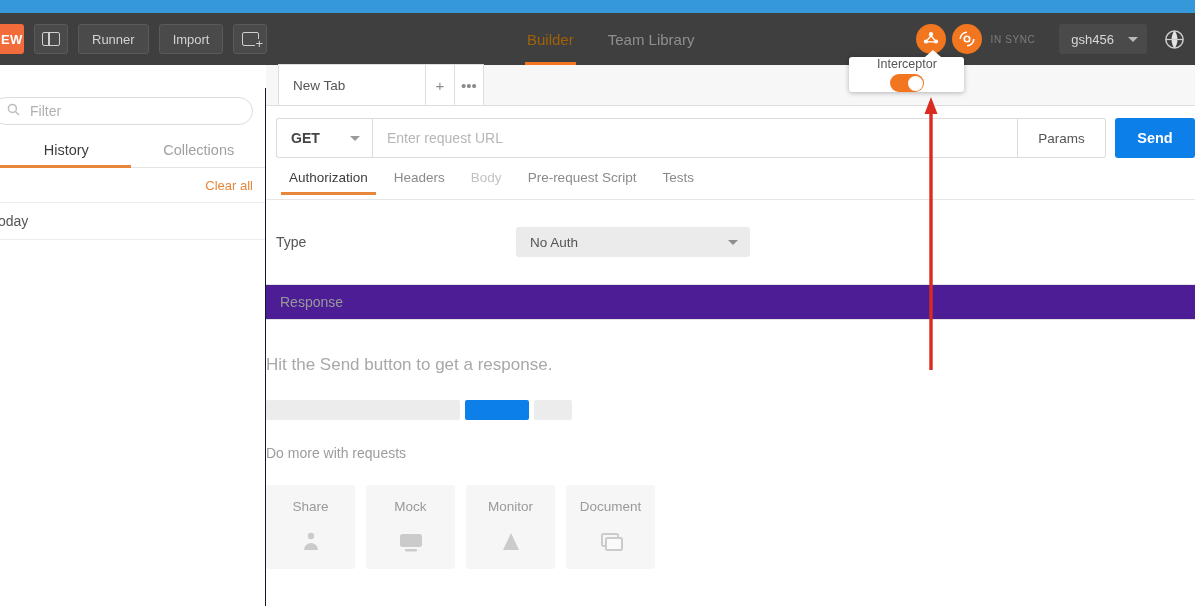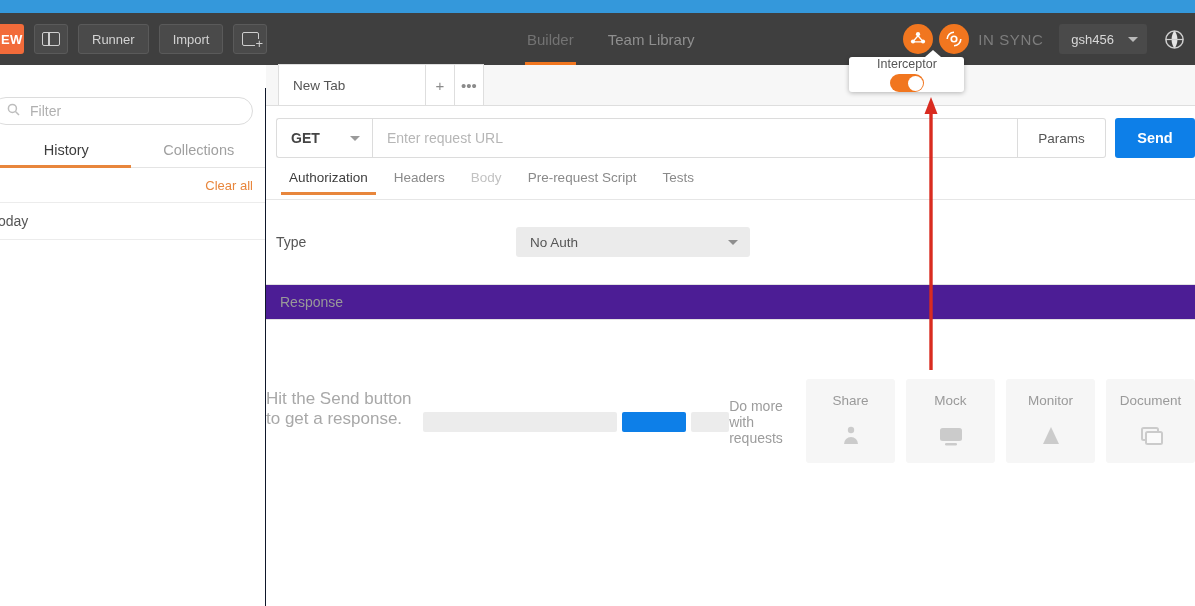--- a/index.html
+++ b/index.html
@@ -44,39 +44,39 @@
   .newtab-icon .plus { position: absolute; right: -5px; bottom: -4px; color: #cfcfcf; font-size: 13px; line-height: 10px; background:#4a4a4a; }
 
   .nav-center {
     position: absolute; left: 527px; top: 13px; height: 52px;
     display: flex; align-items: center; gap: 34px;
   }
   .nav-item {
     position: relative; height: 52px; display: flex; align-items: center;
     font-size: 15px; color: #8f8f8f; cursor: pointer;
   }
-  .nav-item.active { color: #737373; }
+  .nav-item.active { color: #a16207; }
   .nav-item.active::after {
     content: ''; position: absolute; left: -2px; right: -2px; bottom: 0;
     height: 3px; background: #f1761f;
   }
 
   .tb-right {
     position: absolute; right: 0; top: 13px; height: 52px;
     display: flex; align-items: center; gap: 0;
   }
   .circ-icon {
     width: 30px; height: 30px; border-radius: 50%;
     background: #f1761f; position: relative; cursor: pointer;
     display: flex; align-items: center; justify-content: center;
   }
   .circ-icon.sat { margin-left: 6px; }
   .insync-text {
-    color: #7d7d7d; font-size: 15px; letter-spacing: .6px;
-    margin-left: 9px; margin-right: 16px;
+    color: #7d7d7d; font-size: 10px; letter-spacing: .6px;
+    margin-left: 9px; margin-right: 24px;
   }
   .user-btn {
     height: 30px; background: #4a4a4a; border-radius: 3px;
     color: #d8d8d8; font-size: 13px; display: flex; align-items: center;
     padding: 0 9px 0 12px; gap: 14px; cursor: pointer;
   }
   .globe-btn {
     width: 30px; height: 30px; margin-left: 12px; margin-right: 6px;
     display:flex; align-items:center; justify-content:center; cursor:pointer;
   }
@@ -192,21 +192,21 @@
   .response-bar {
     height: 36px; background: #4c1d95;
     border-top: 1px solid #e2e2e2; border-bottom: 1px solid #e2e2e2;
     display: flex; align-items: center; padding-left: 14px;
     font-size: 14px; color: #999;
   }
 
   
   .empty {
     position: absolute; left: 0; right: 0; top: 290px;
-    display: flex; flex-direction: row; align-items: center;
+    display: flex; flex-direction: column; 
   }
   .empty-title { font-size: 17px; color: #a8a8a8; }
   .illus { display: flex; gap: 5px; margin-top: 25px; }
   .illus .bar { height: 20px; background: #ececec; border-radius: 2px; }
   .illus .b1 { width: 194px; }
   .illus .b2 { width: 64px; background: #0d7fe8; }
   .illus .b3 { width: 38px; }
   .empty-sub { margin-top: 25px; font-size: 14px; color: #9c9c9c; }
 
   .cards { display: flex; gap: 11px; margin-top: 24px; }

